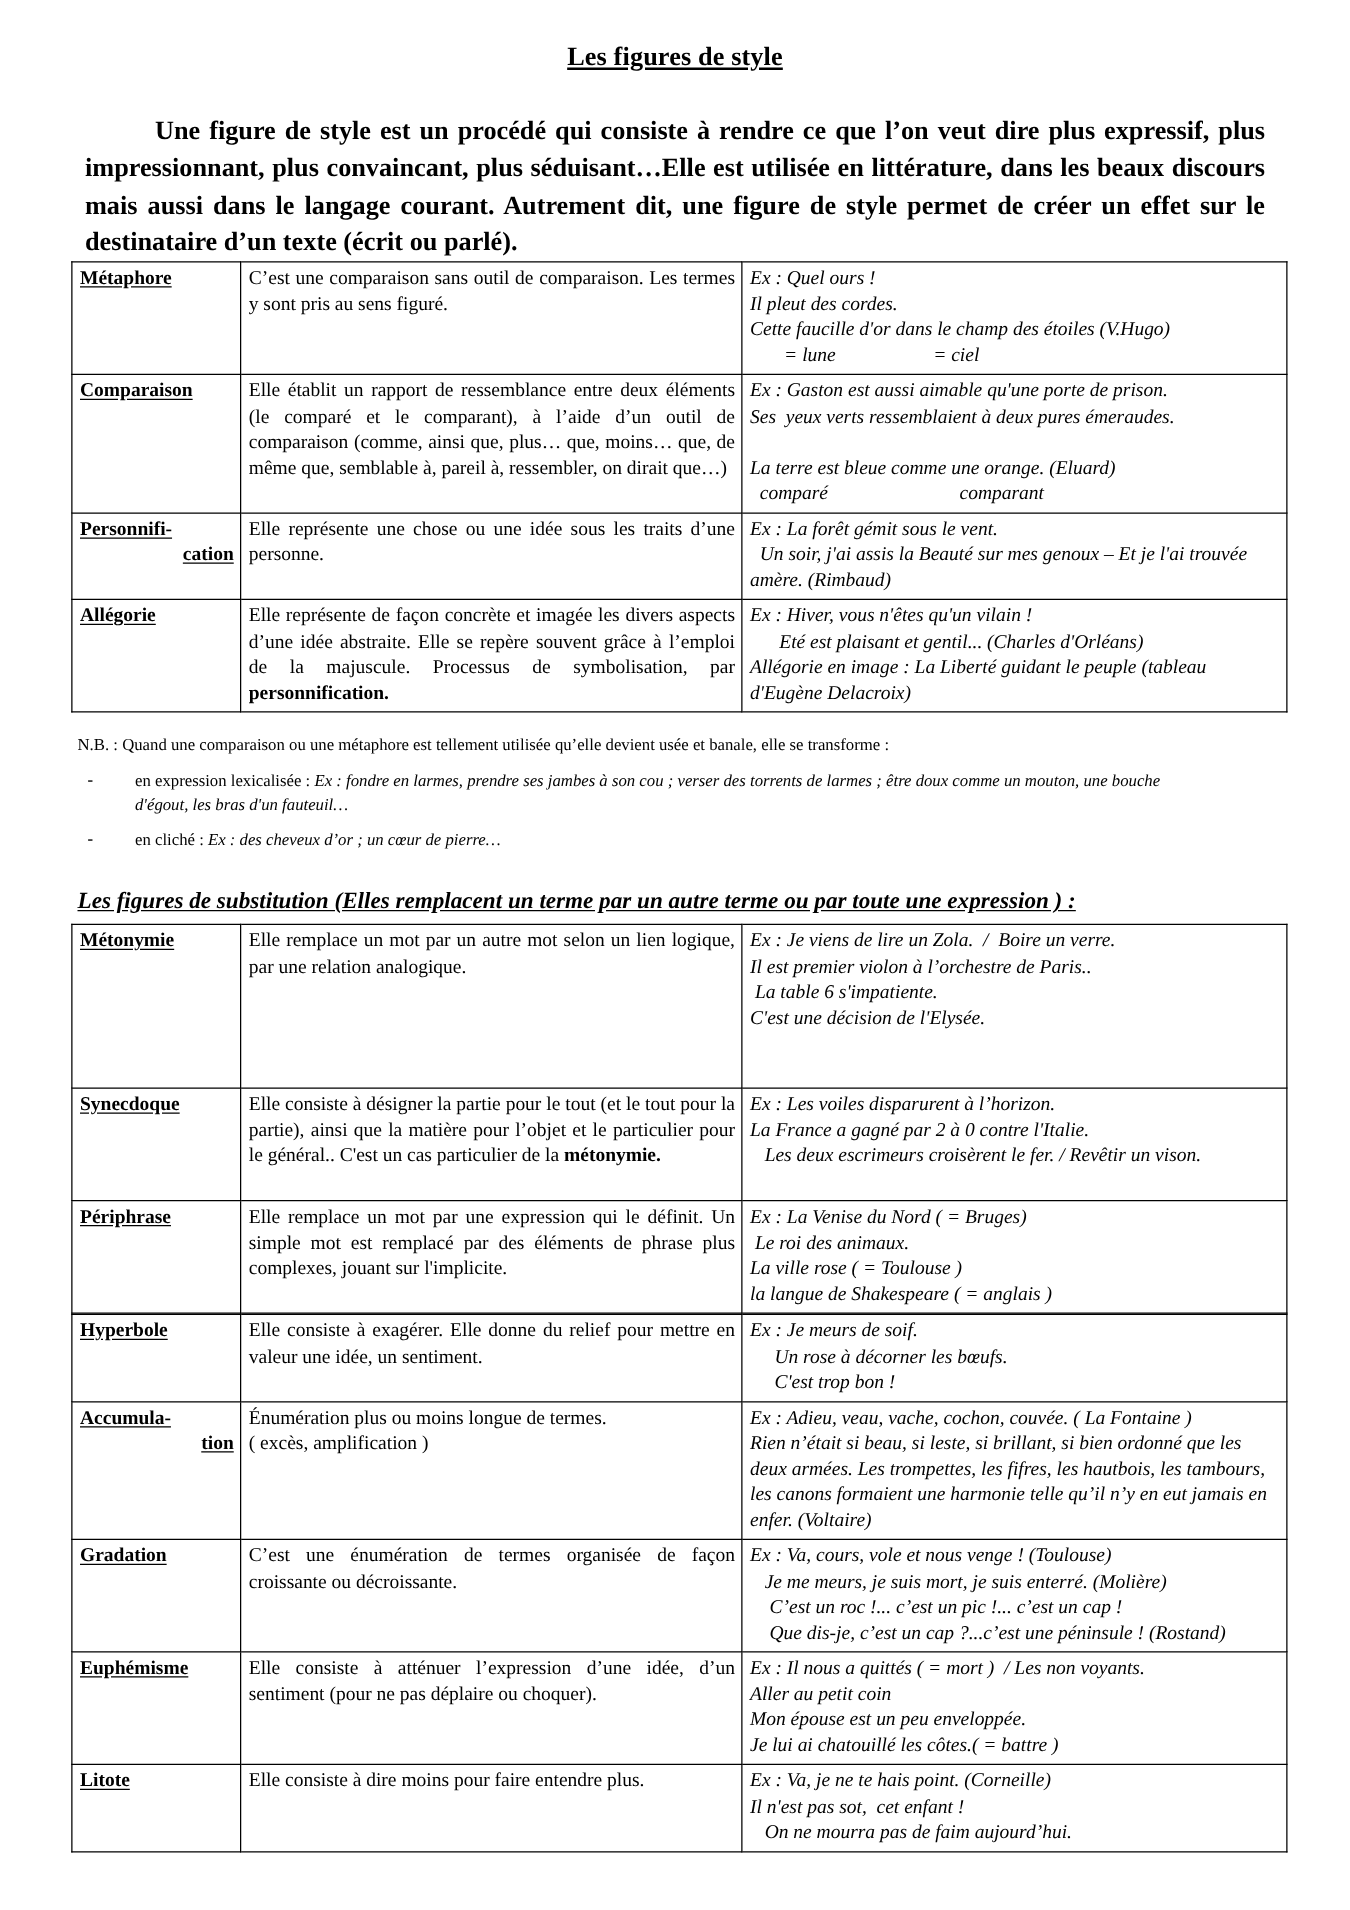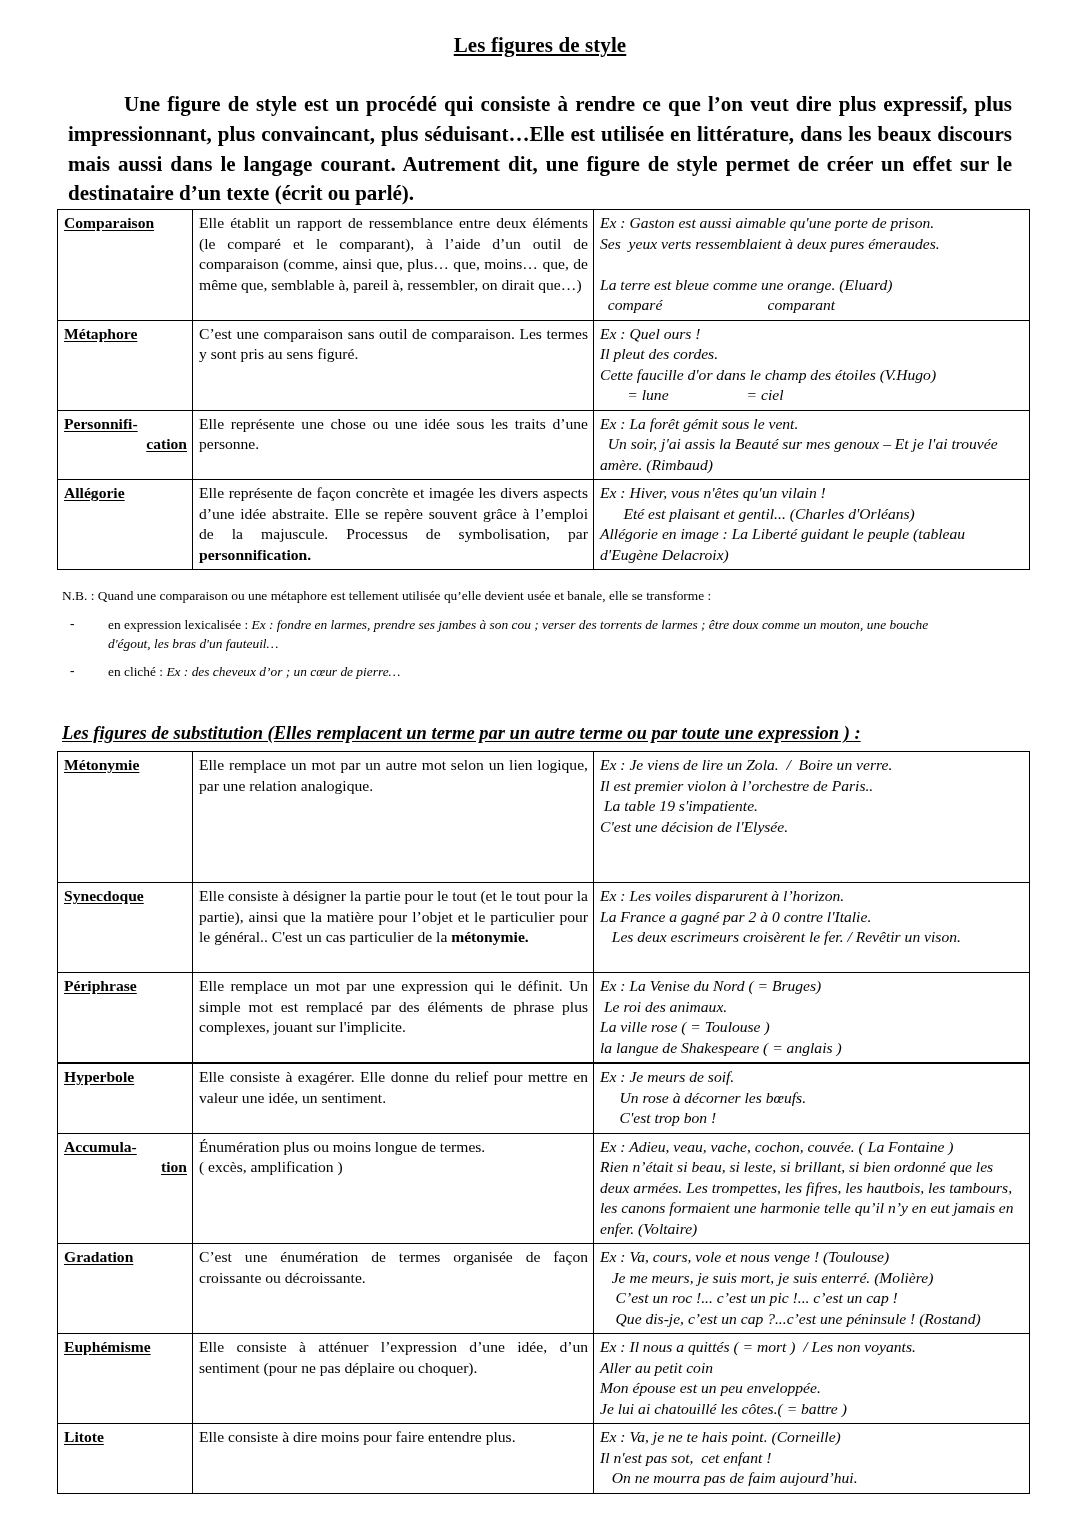--- a/index.html
+++ b/index.html
@@ -44,21 +44,21 @@
 
   
   .section-head {
     margin: 23px 0 7px 62px;
     font-size: 18.5px;
     font-weight: bold;
     font-style: italic;
     text-decoration: underline;
     text-underline-offset: 2px;
   }
-  .section-head.sec2 { margin-top: 42px; }
+  .section-head.sec2 { margin-top: 30px; }
   .section-head.sec3 { margin-top: 32px; }
 
   
   table.fig {
     border-collapse: collapse;
     width: 973px;
     margin-left: 57px;
     table-layout: fixed;
     border: 1.6px solid #000;
   }
@@ -127,38 +127,38 @@
 
 <div class="page">
 
   <h1 class="doc-title">Les figures de style</h1>
 
   <p class="intro">Une figure de style est un procédé qui consiste à rendre ce que l’on veut dire plus expressif, plus impressionnant, plus convaincant, plus séduisant…Elle est utilisée en littérature, dans les beaux discours mais aussi dans le langage courant. Autrement dit, une figure de style permet de créer un effet sur le destinataire d’un texte (écrit ou parlé).</p>
 
   <table class="fig">
     <tbody>
         <tr>
-          <td class="c-term"><span class="term">Comparaison</span></td>
-          <td class="c-def"><span>Elle établit un rapport de ressemblance entre deux éléments (le comparé et le comparant), à l’aide d’un outil de comparaison (comme, ainsi que, plus… que, moins… que, de même que, semblable à, pareil à, ressembler, on dirait que…)</span></td>
-          <td class="c-ex">
-            <span class="line">Ex : Gaston est aussi aimable qu'une porte de prison.</span>
-            <span class="line">Ses  yeux verts ressemblaient à deux pures émeraudes.</span>
-            <span class="line">&nbsp;</span>
-            <span class="line">La terre est bleue comme une orange. (Eluard)</span>
-            <span class="line">  comparé                           comparant</span>
-          </td>
-        </tr>
-        <tr>
           <td class="c-term"><span class="term">Métaphore</span></td>
           <td class="c-def"><span>C’est une comparaison sans outil de comparaison. Les termes y sont pris au sens figuré.</span></td>
           <td class="c-ex">
             <span class="line">Ex : Quel ours !</span>
             <span class="line">Il pleut des cordes.</span>
             <span class="line">Cette faucille d'or dans le champ des étoiles (V.Hugo)</span>
             <span class="line">       = lune                    = ciel</span>
+          </td>
+        </tr>
+        <tr>
+          <td class="c-term"><span class="term">Comparaison</span></td>
+          <td class="c-def"><span>Elle établit un rapport de ressemblance entre deux éléments (le comparé et le comparant), à l’aide d’un outil de comparaison (comme, ainsi que, plus… que, moins… que, de même que, semblable à, pareil à, ressembler, on dirait que…)</span></td>
+          <td class="c-ex">
+            <span class="line">Ex : Gaston est aussi aimable qu'une porte de prison.</span>
+            <span class="line">Ses  yeux verts ressemblaient à deux pures émeraudes.</span>
+            <span class="line">&nbsp;</span>
+            <span class="line">La terre est bleue comme une orange. (Eluard)</span>
+            <span class="line">  comparé                           comparant</span>
           </td>
         </tr>
         <tr>
           <td class="c-term split">
             <span class="term">Personnifi-</span>
             <span class="term">cation</span>
           </td>
           <td class="c-def"><span>Elle représente une chose ou une idée sous les traits d’une personne.</span></td>
           <td class="c-ex">
             <span class="line">Ex : La forêt gémit sous le vent.</span>
@@ -185,21 +185,21 @@
 
   <div class="section-head sec2">Les figures de substitution (Elles remplacent un terme par un autre terme ou par toute une expression ) :</div>
   <table class="fig">
     <tbody>
         <tr>
           <td class="c-term"><span class="term">Métonymie</span></td>
           <td class="c-def"><span>Elle remplace un mot par un autre mot selon un lien logique, par une relation analogique.</span></td>
           <td class="c-ex">
             <span class="line">Ex : Je viens de lire un Zola.  /  Boire un verre.</span>
             <span class="line">Il est premier violon à l’orchestre de Paris..</span>
-            <span class="line"> La table 19 s'impatiente.</span>
+            <span class="line"> La table 6 s'impatiente.</span>
             <span class="line">C'est une décision de l'Elysée.</span>
             <span class="line">&nbsp;</span>
             <span class="line">&nbsp;</span>
           </td>
         </tr>
         <tr>
           <td class="c-term"><span class="term">Synecdoque</span></td>
           <td class="c-def"><span>Elle consiste à désigner la partie pour le tout (et le tout pour la partie), ainsi que la matière pour l’objet et le particulier pour le général.. C'est un cas particulier de la </span><b>métonymie.</b></td>
           <td class="c-ex">
             <span class="line">Ex : Les voiles disparurent à l’horizon.</span>

